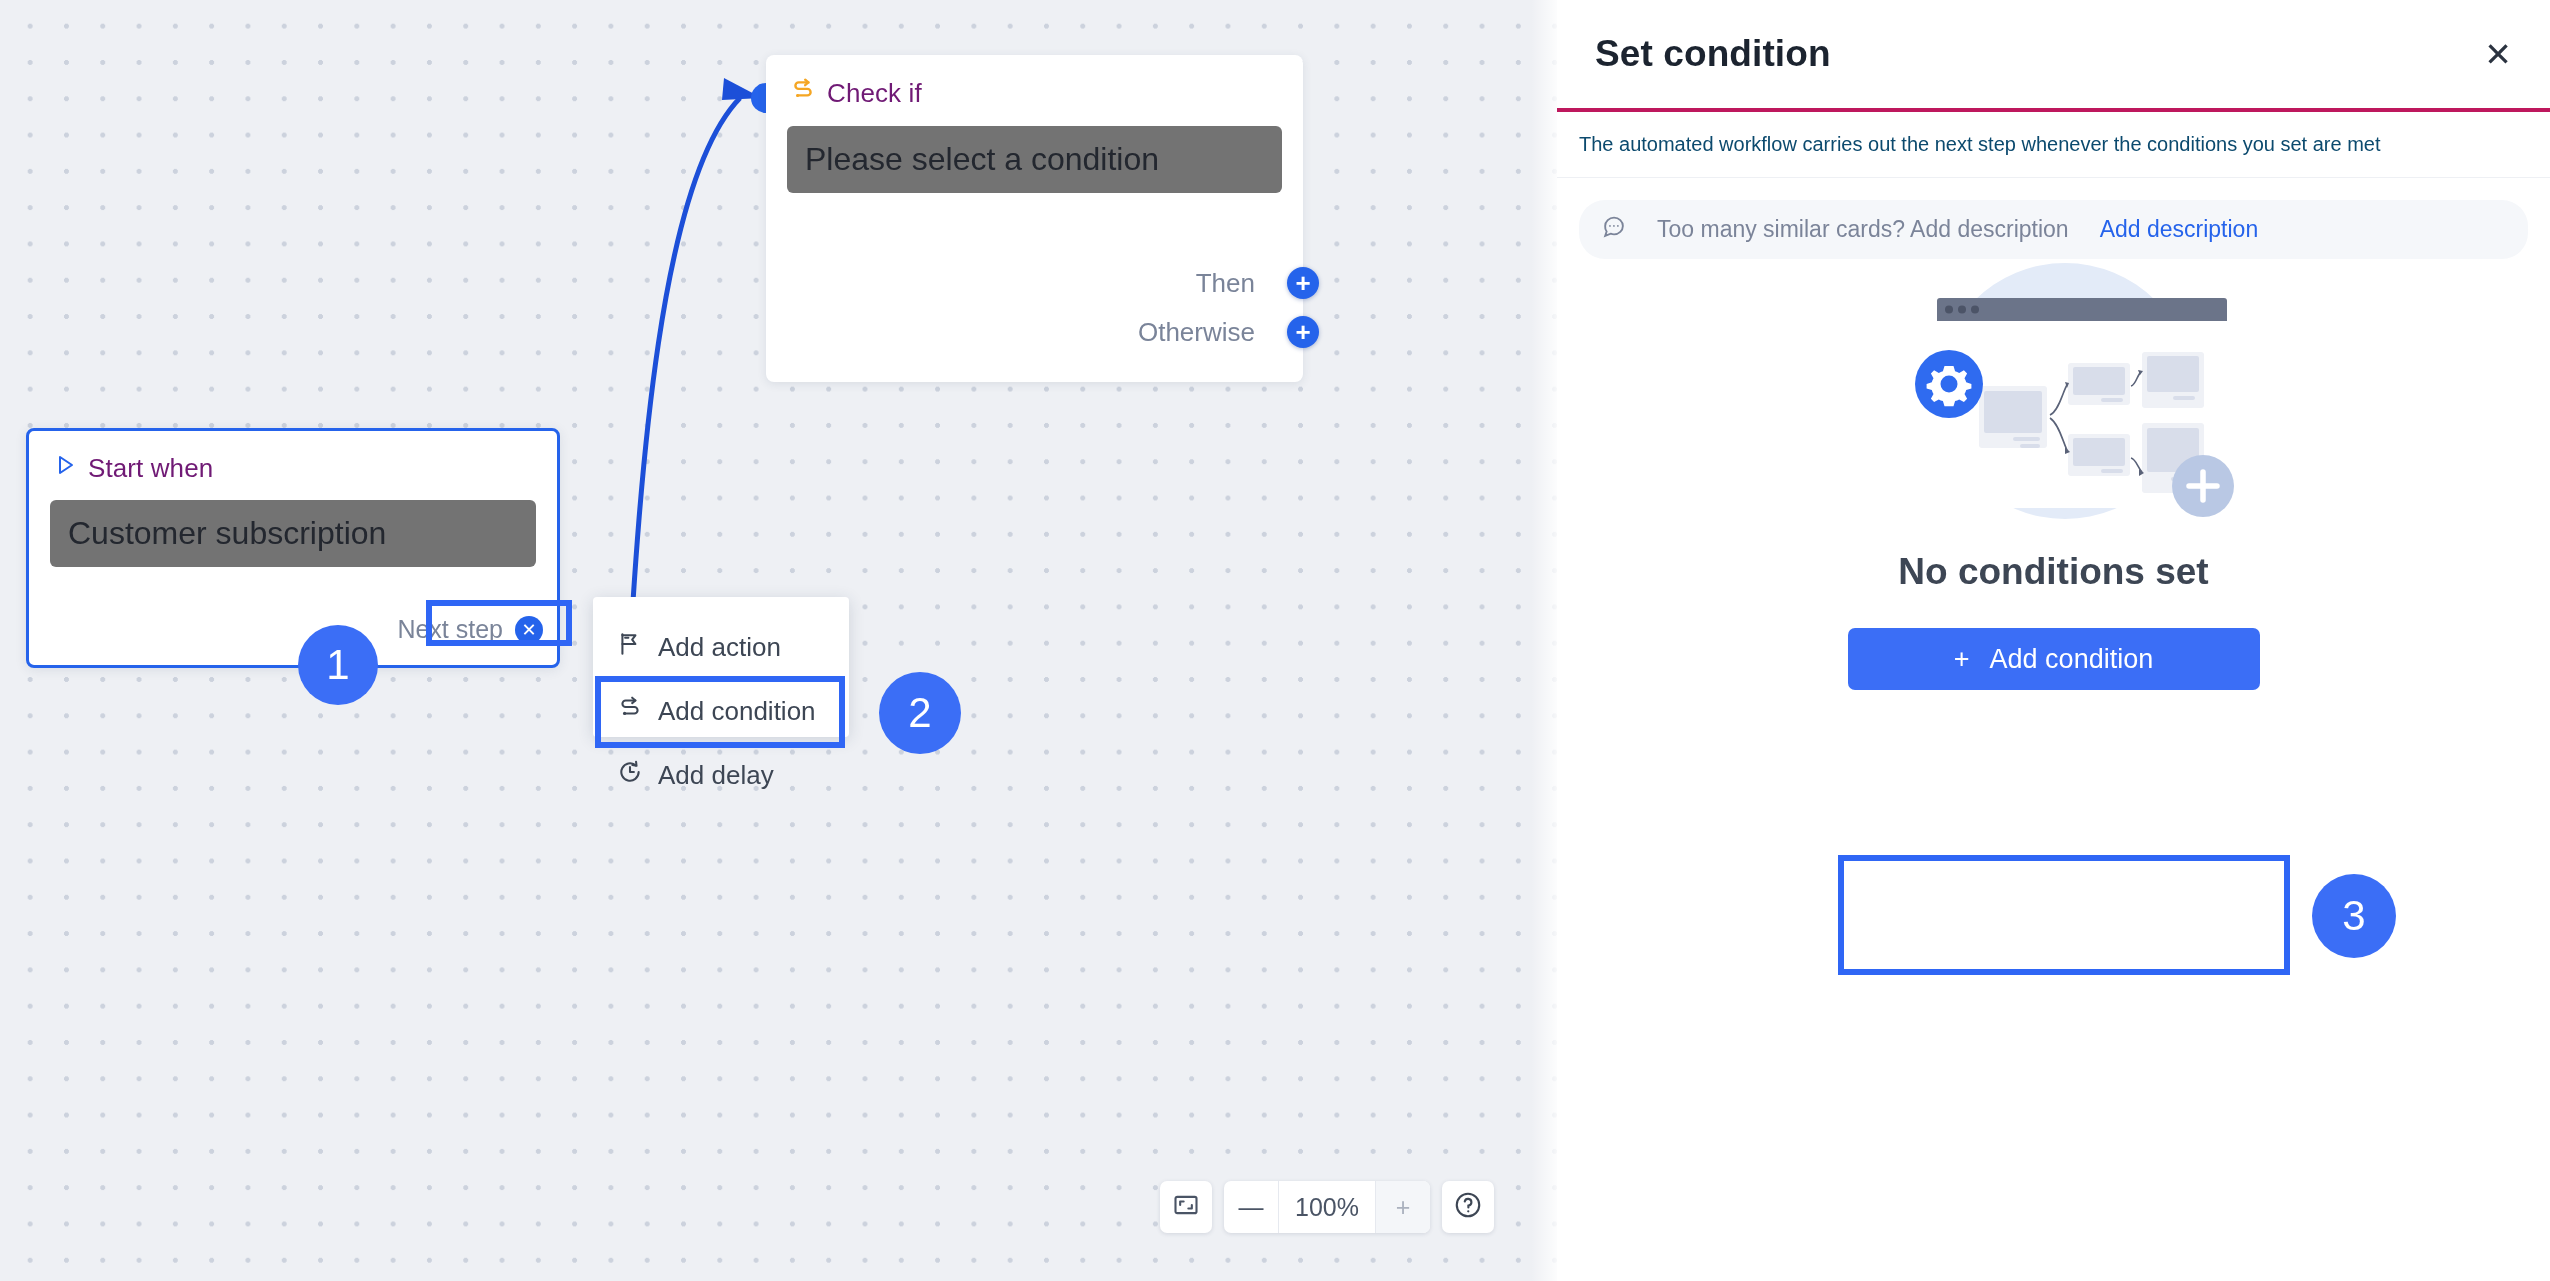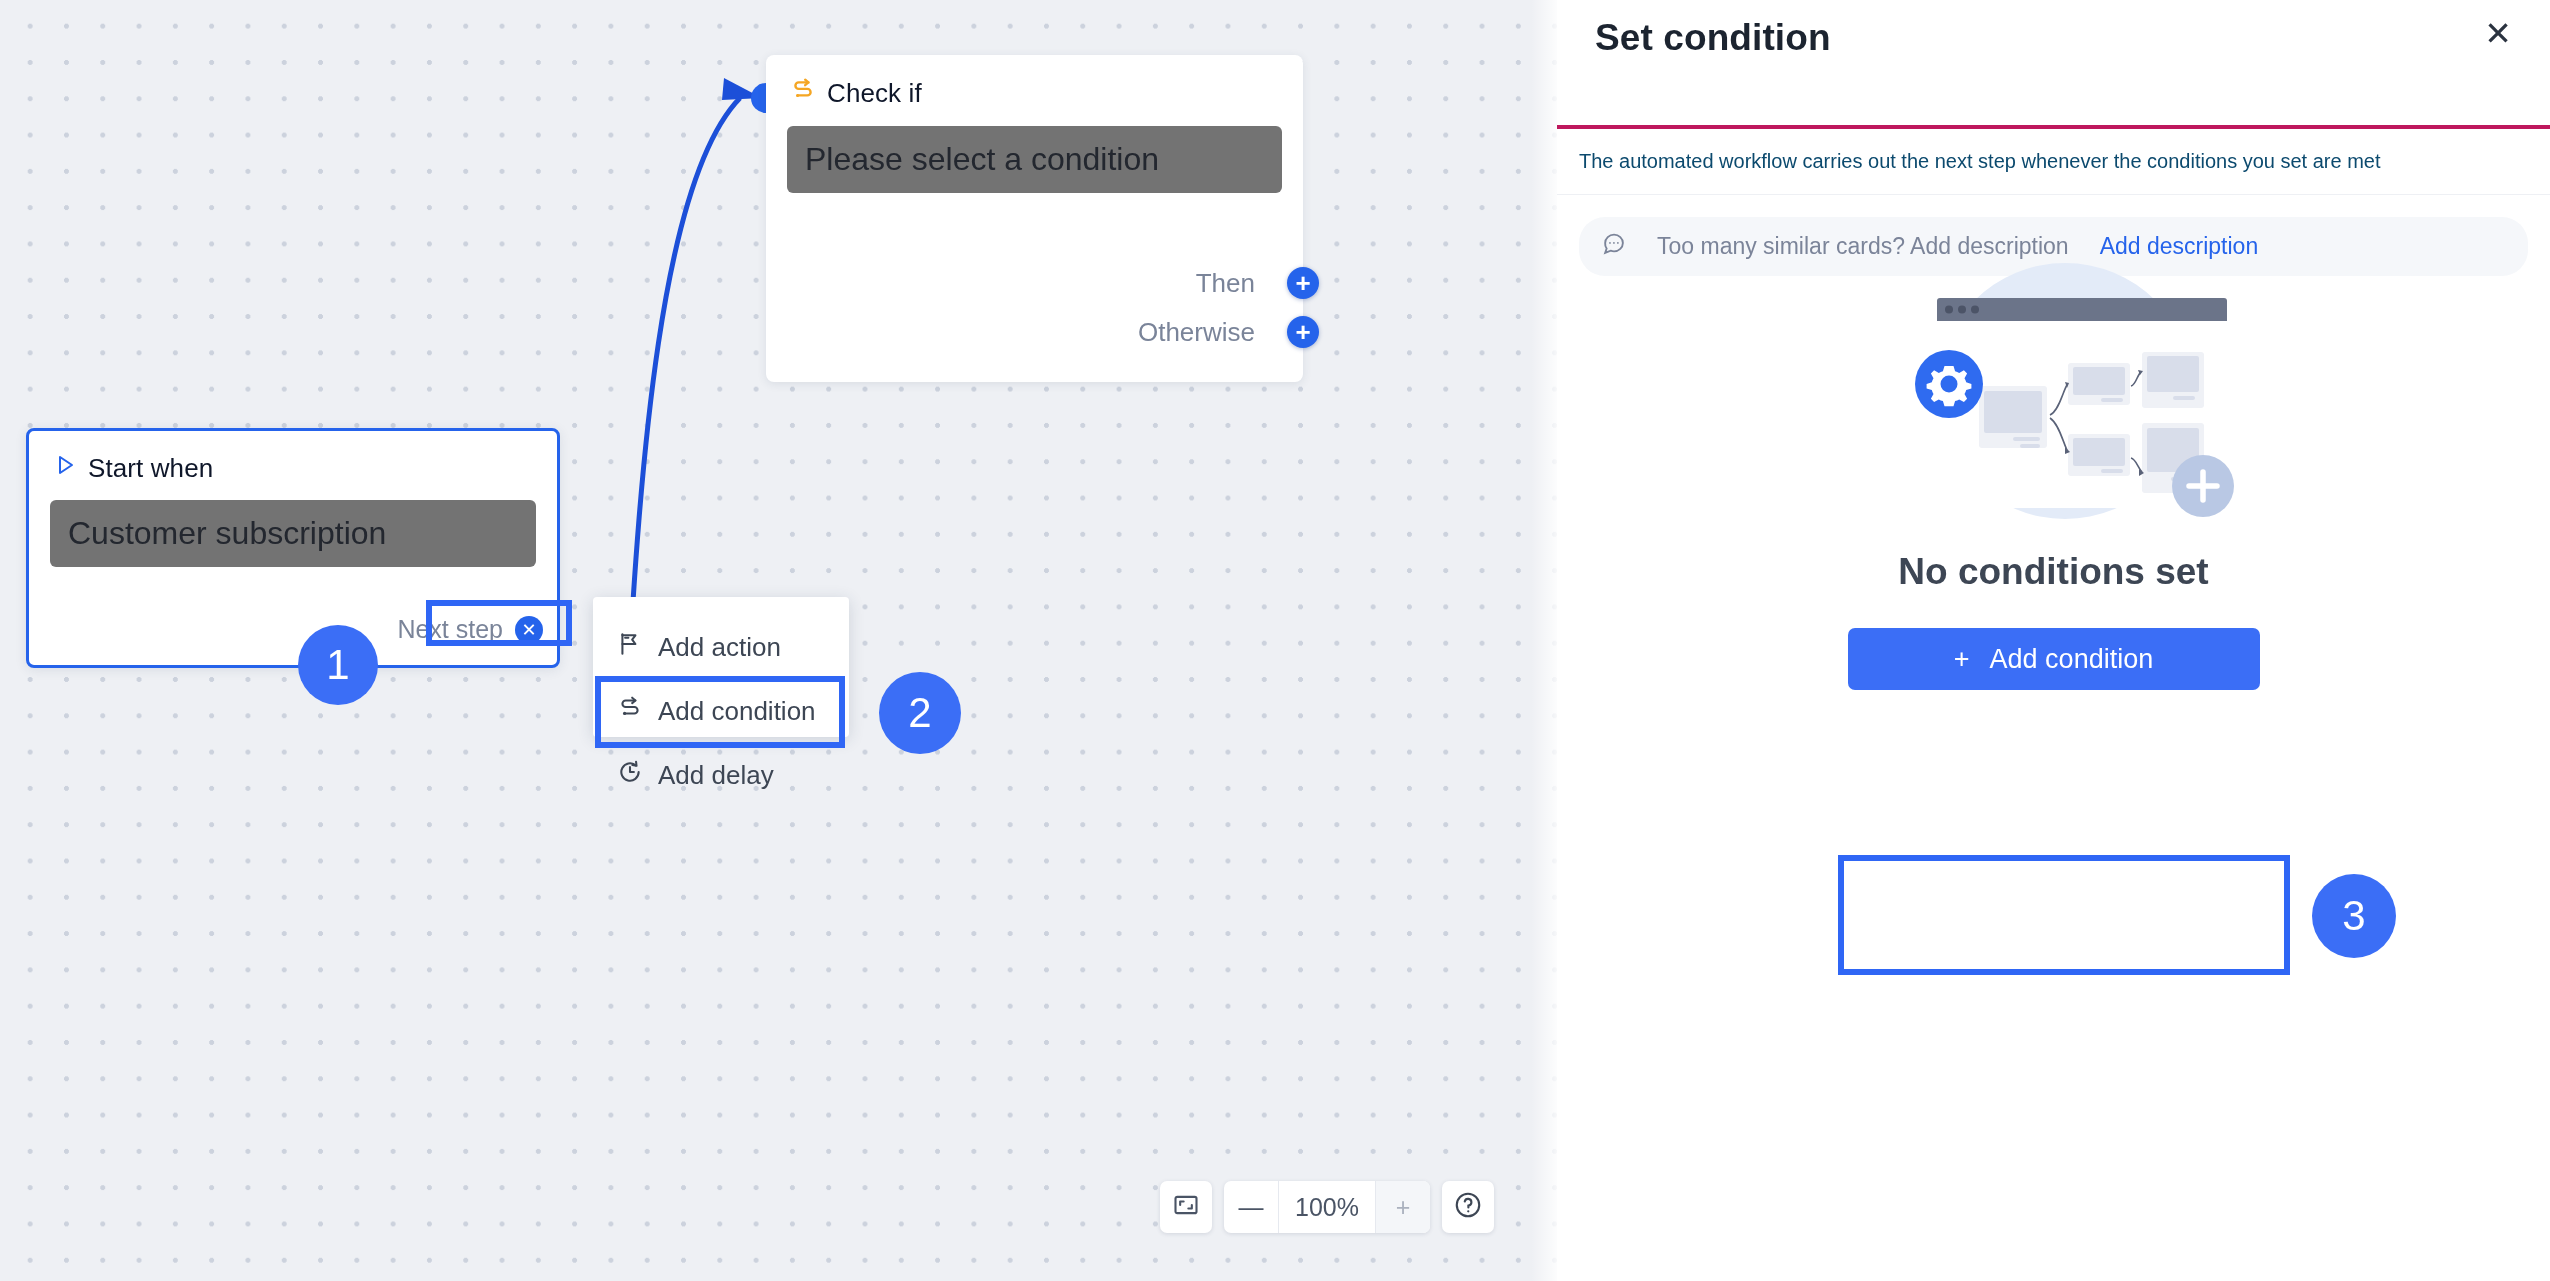--- a/index.html
+++ b/index.html
@@ -28,21 +28,21 @@
   }
 
   .wf-card {
     position: absolute;
     background: #ffffff;
     border-radius: 8px;
   }
   .wf-card-head {
     display: flex; align-items: center; gap: 11px;
     padding: 22px 24px 0 24px;
-    font-size: 26px; color: #0f172a; letter-spacing: .1px;
+    font-size: 26px; color: #701a75; letter-spacing: .1px;
   }
   .wf-card-value {
     margin: 16px 21px 0 21px;
     background: #737373;
     border-radius: 6px;
     padding: 15px 18px;
     font-size: 32px;
     color: #23272f;
   }
 
@@ -151,22 +151,22 @@
   #zoom-minus { width: 54px; }
   #zoom-level { min-width: 78px; border-left: 1px solid #e6e9ef; border-right: 1px solid #e6e9ef; }
   #zoom-plus { width: 54px; background: #f4f6f9; color: #aab1be; }
 
   
   #panel {
     position: absolute; left: 1557px; top: 0;
     width: 993px; height: 1281px; background: #fff;
   }
   #panel-head {
-    display: flex; justify-content: space-between;
-    padding: 0 38px; height: 108px; margin-top: 17px;
+    display: flex; align-items: center; justify-content: space-between;
+    padding: 0 38px; height: 108px;
   }
   #panel-title { font-size: 37px; font-weight: 700; color: #1c2430; letter-spacing: .1px; }
   #panel-close { font-size: 33px; color: #2b3340; line-height: 1; }
   #panel-sub {
     border-top: 4px solid #be185d; border-bottom: 1px solid #eef0f4;
     padding: 21px 22px; font-size: 20px; color: #0c4a6e;
   }
   #desc-note {
     margin: 22px 22px 0 22px;
     background: #f5f7fa; border-radius: 26px;

